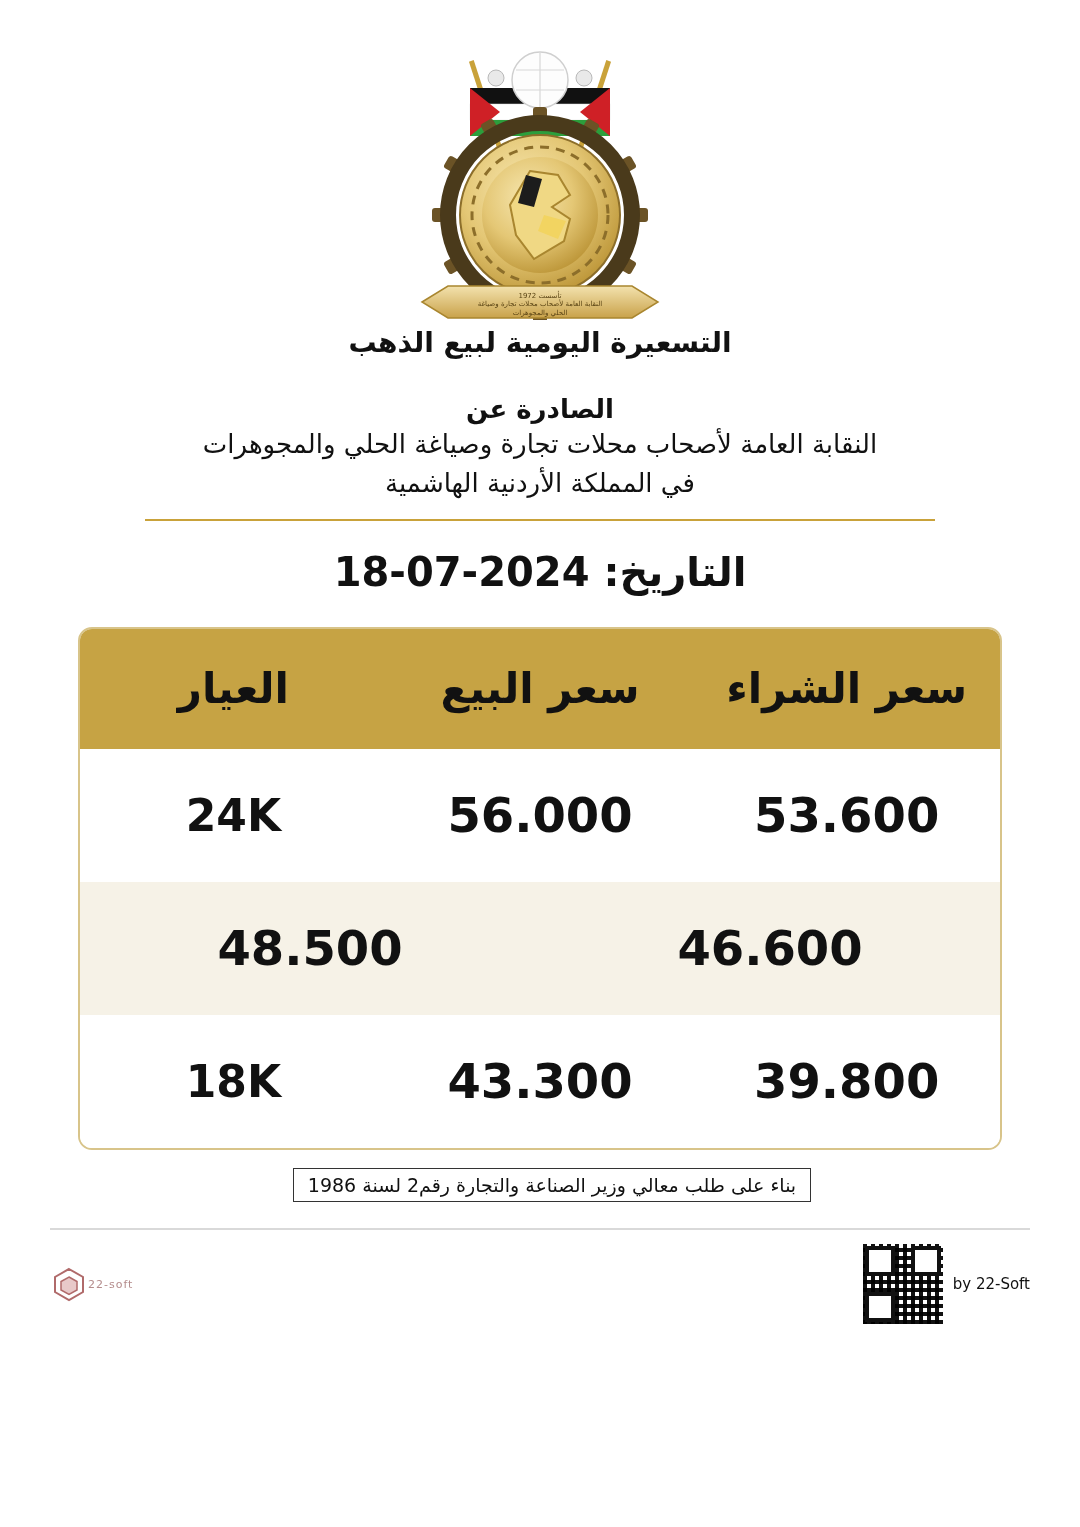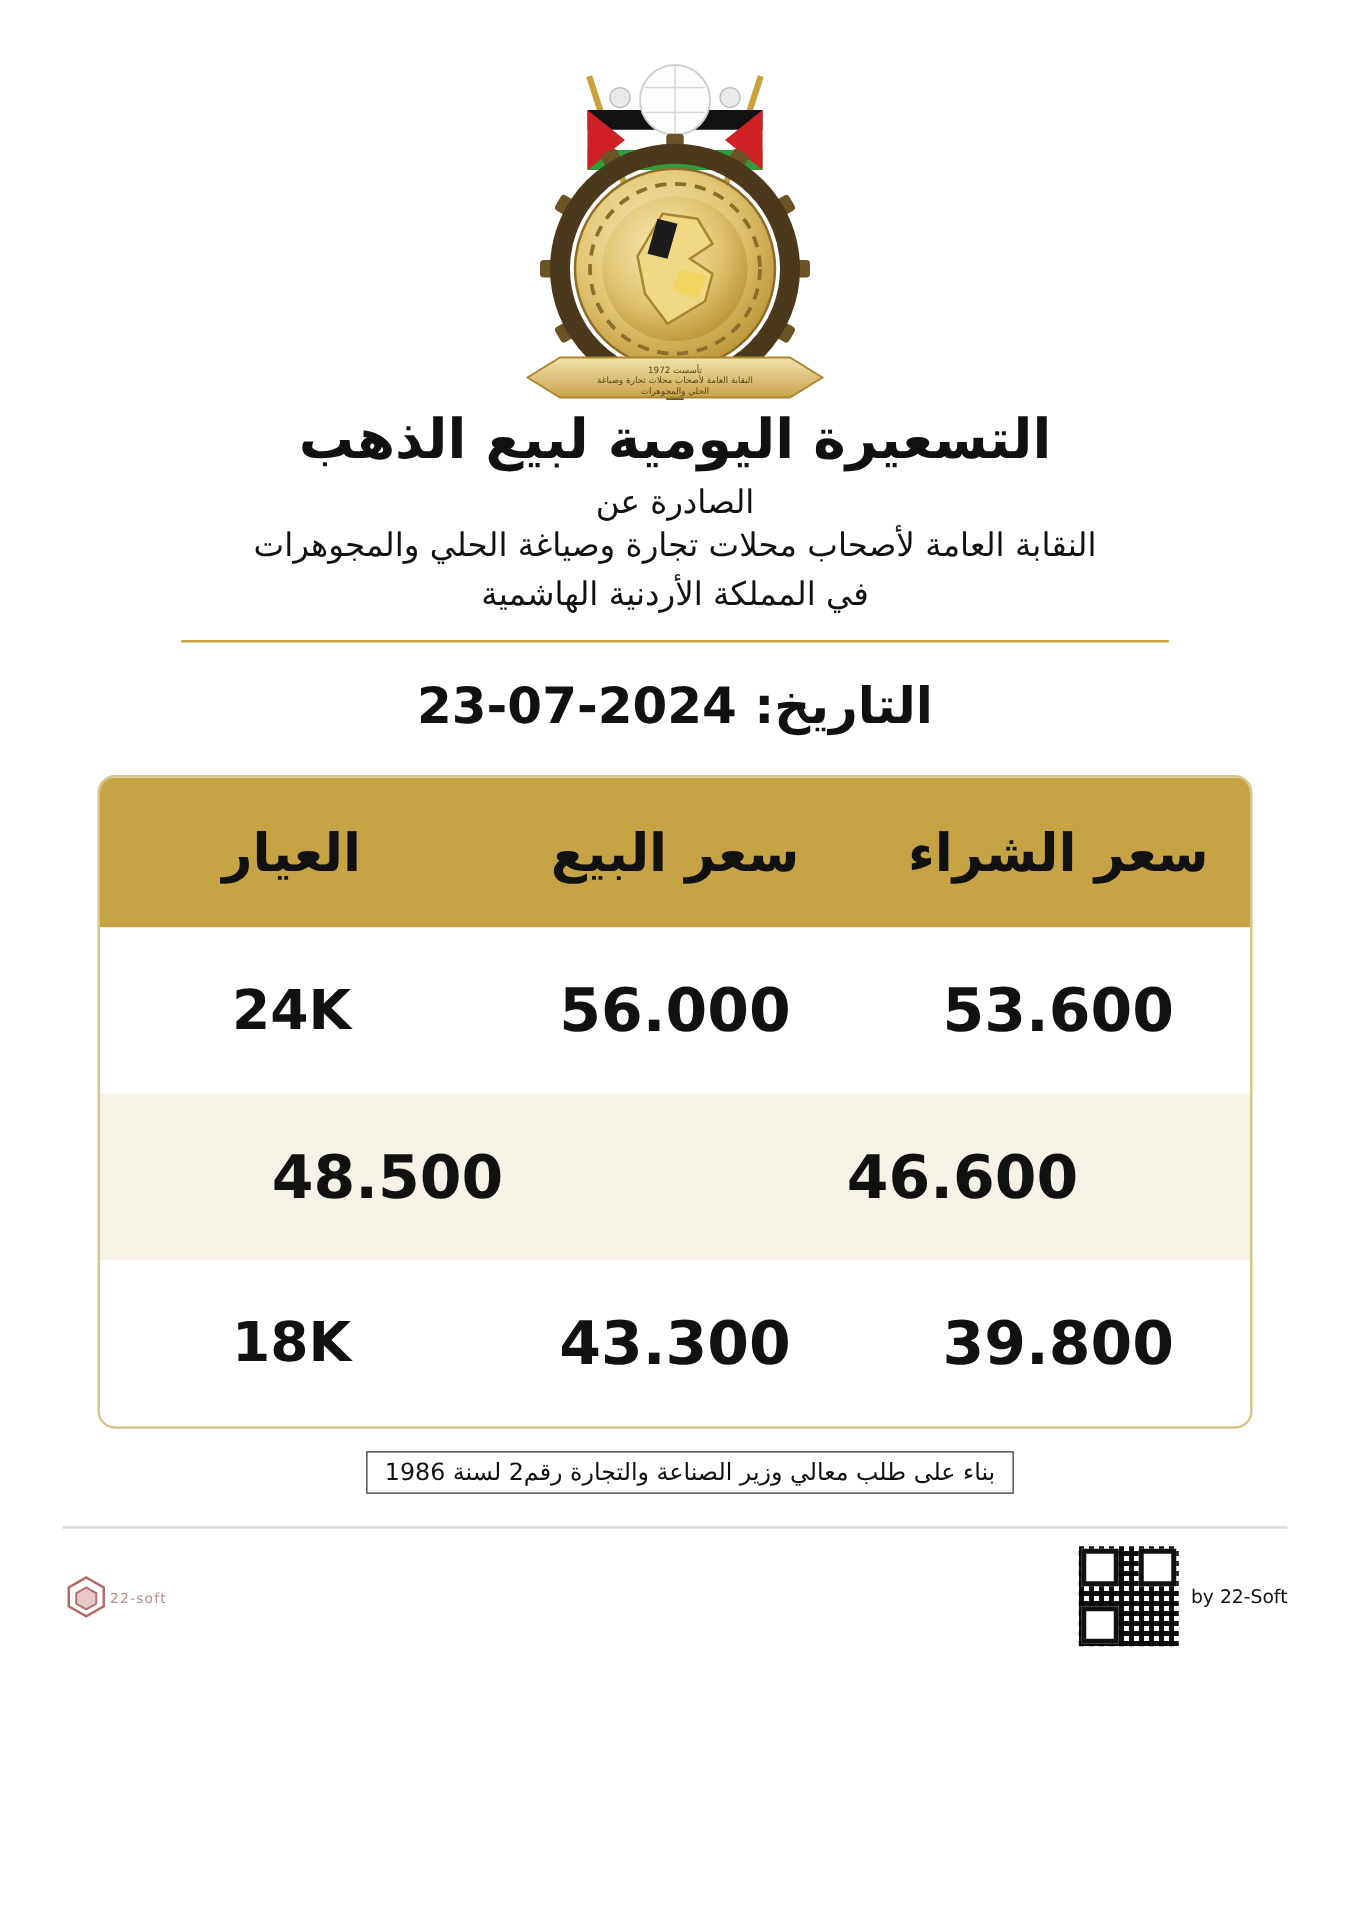--- a/index.html
+++ b/index.html
@@ -31,33 +31,34 @@
     margin-top: 30px;
     width: 260px;
     height: 290px;
     position: relative;
   }
   .emblem-svg { display:block; width:260px; height:290px; }
 
   
   .main-title {
     margin-top: 6px;
-    font-size: 44px;
+    font-size: 28px;
     font-weight: bold;
     letter-spacing: 0px;
     text-align: center;
     color: #111;
     line-height: 1.2;
   }
   .sub1 {
-    margin-top: 6px;
+    margin-top: 32px;
     font-size: 26px;
     text-align: left;
     color: #111;
     line-height: 1.35;
+    font-weight: bold;
   }
   .sub2 {
     font-size: 26px;
     text-align: center;
     color: #111;
     line-height: 1.35;
     padding: 0 60px;
   }
   .sub3 {
     font-size: 26px;
@@ -275,21 +276,21 @@
 
   <div class="main-title">التسعيرة اليومية لبيع الذهب</div>
   <div class="sub1">الصادرة عن</div>
   <div class="sub2">النقابة العامة لأصحاب محلات تجارة وصياغة الحلي والمجوهرات</div>
   <div class="sub3">في المملكة الأردنية الهاشمية</div>
 
   <div class="divider"></div>
 
   <div class="date-line">
     <span>التاريخ:</span>
-    <span class="date-value">23-07-2024</span>
+    <span class="date-value">18-07-2024</span>
   </div>
 
   <div class="table-card">
     <div class="thead">
       <div class="th">سعر الشراء</div>
       <div class="th">سعر البيع</div>
       <div class="th">العيار</div>
     </div>
 
     <div class="trow">

